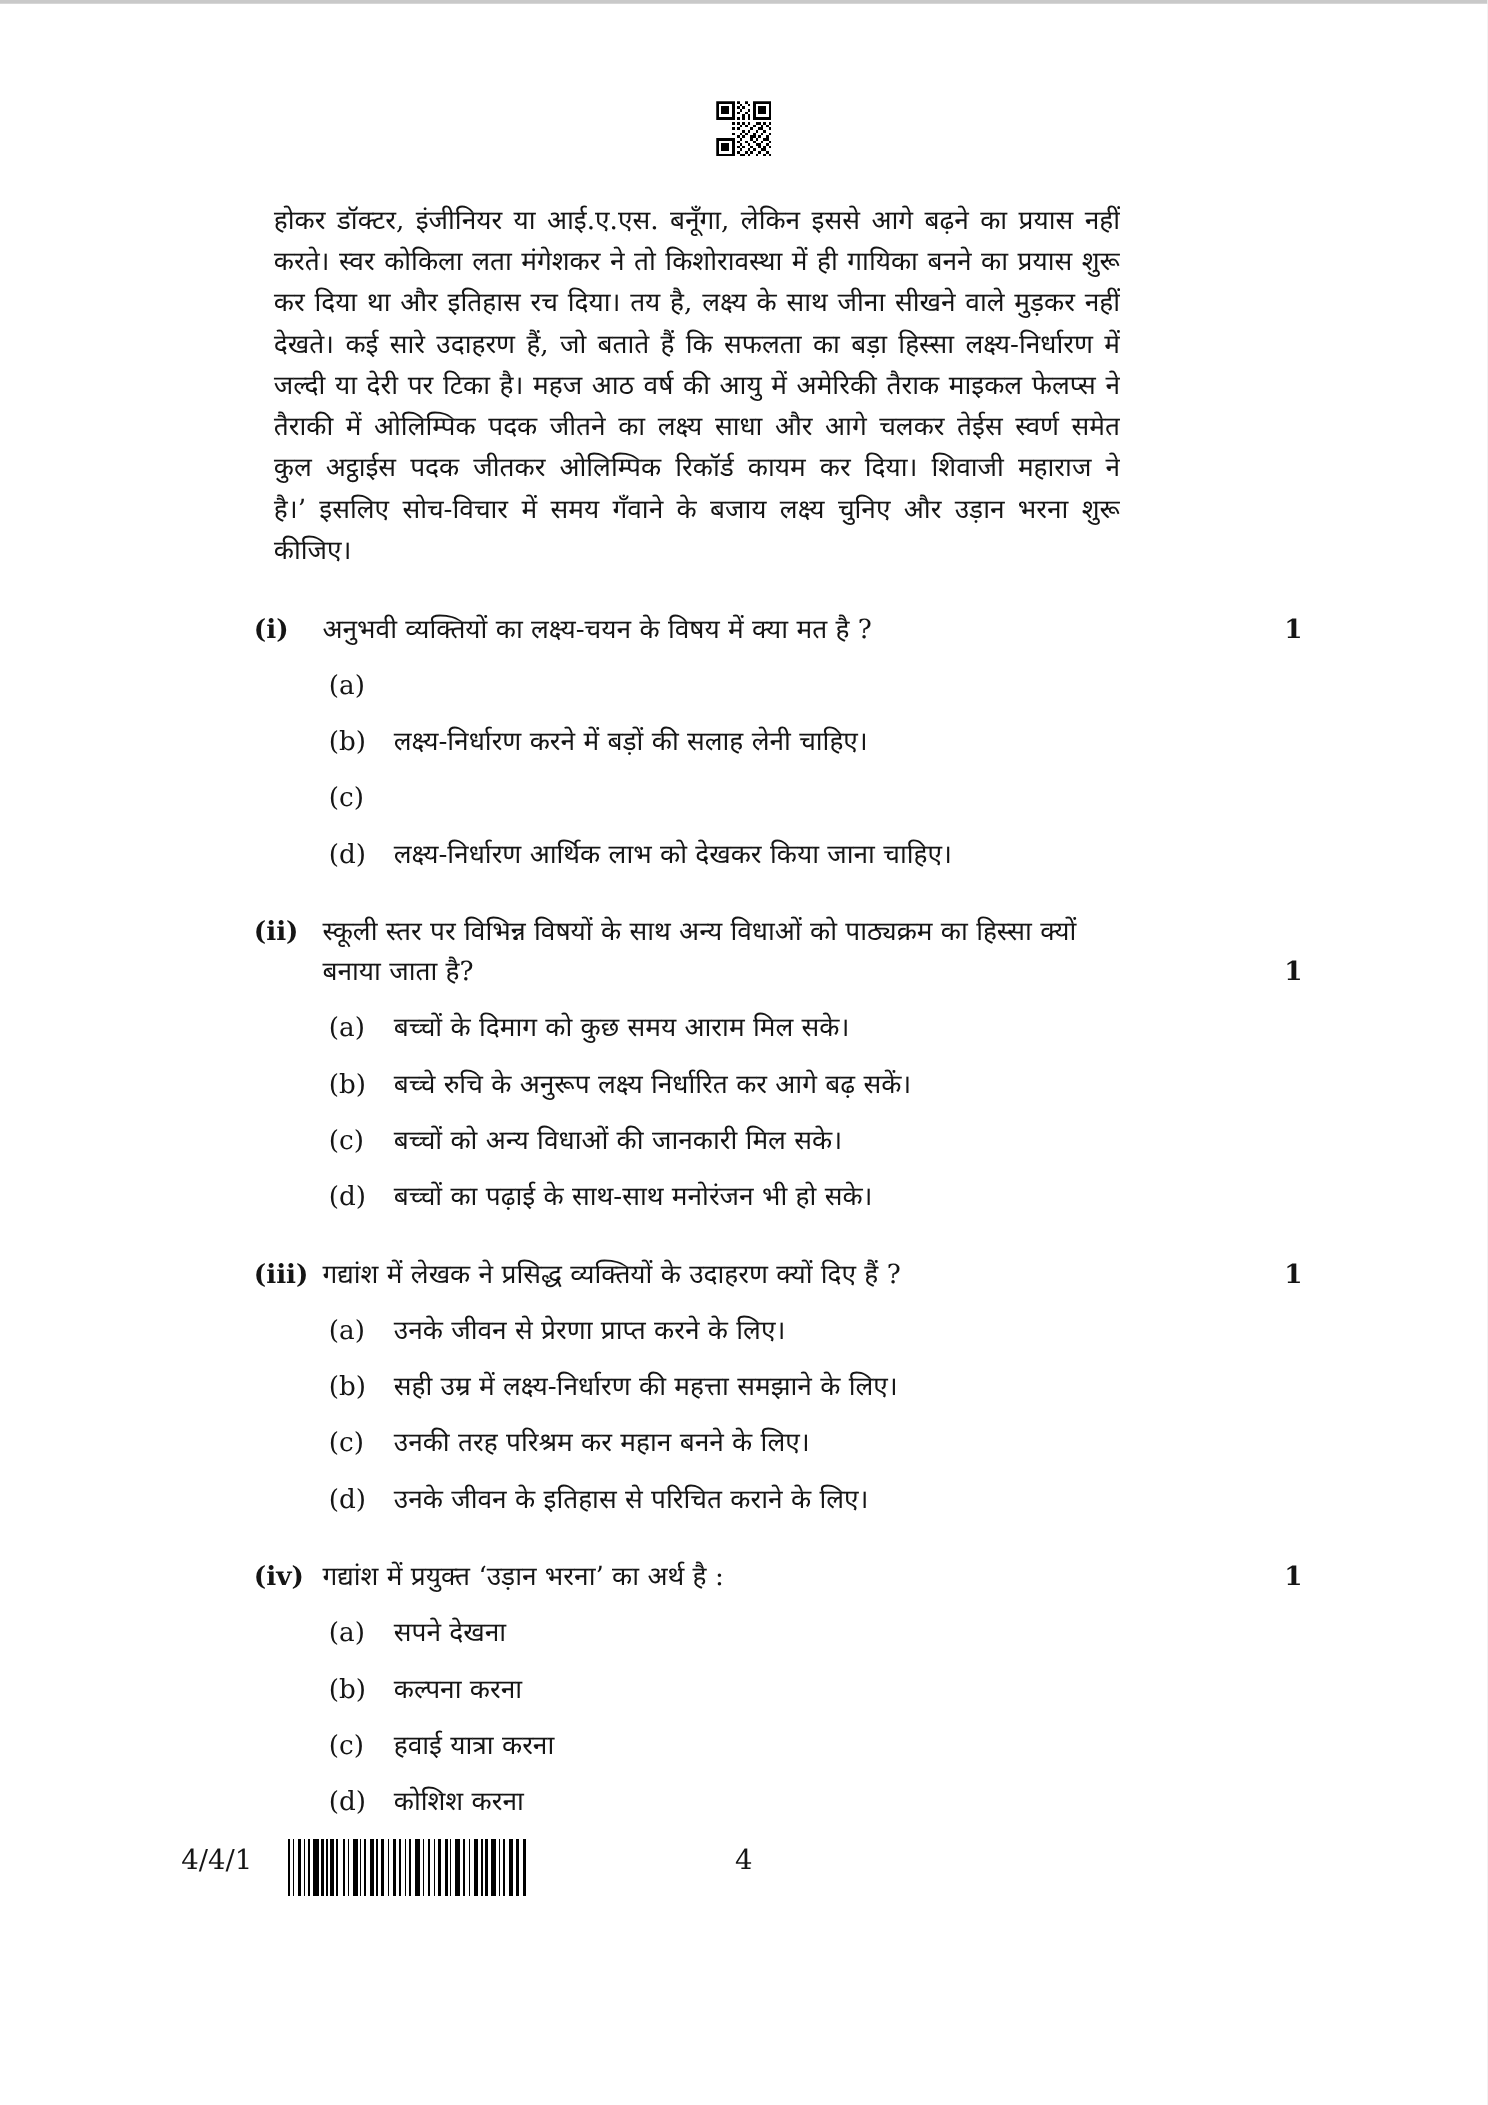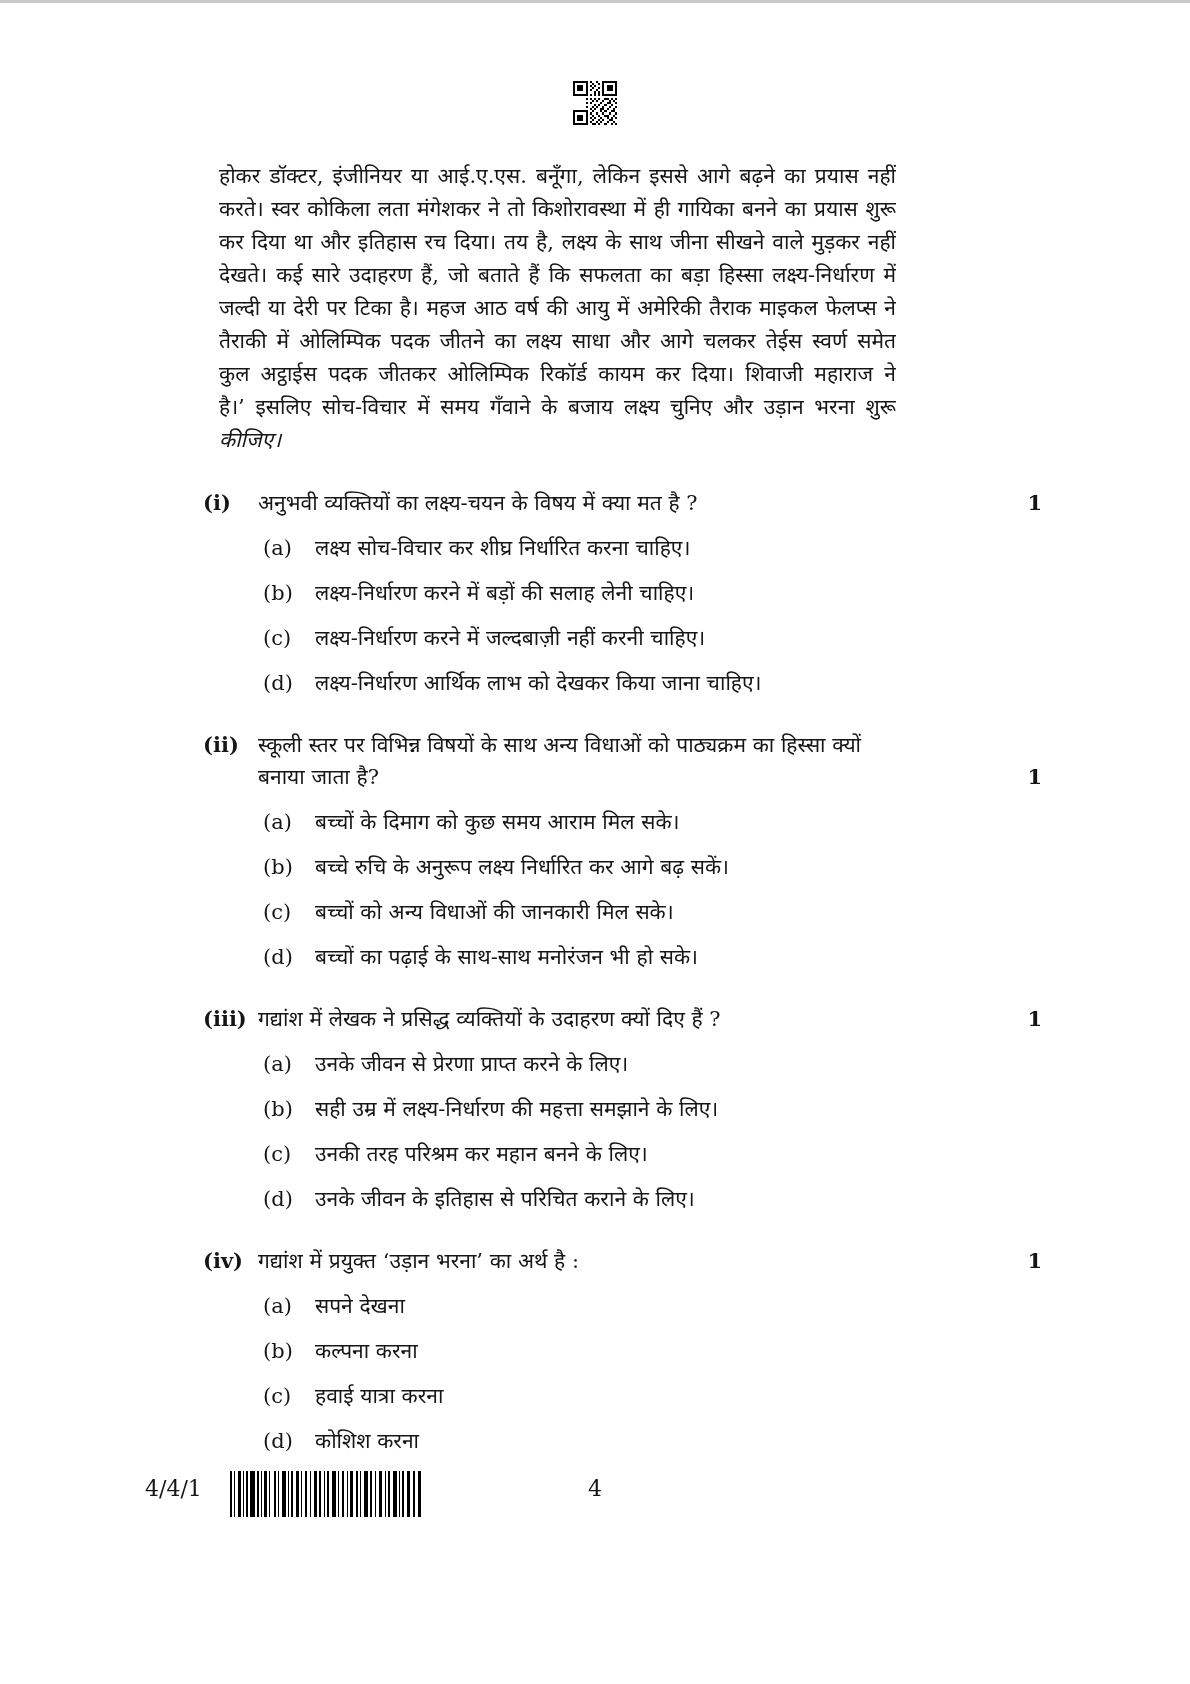--- a/index.html
+++ b/index.html
@@ -20,21 +20,21 @@
   .content{
     position:absolute;left:203px;top:141px;width:839px;
   }
   .passage{
     width:677px;font-size:21px;line-height:33px;margin:16px;
   }
   .passage .pline{
     text-align:justify;text-align-last:justify;
     height:33px;overflow:hidden;white-space:nowrap;
   }
-  .passage .pline.last{text-align-last:left;font-style:italic;}
+  .passage .pline.last{text-align-last:left;}
   .question{margin-top:30px;}
   .q-head{display:flex;align-items:flex-start;margin-top:13px;}
   .q-num{
     flex:0 0 55px;font-weight:bold;font-size:21px;line-height:32px;
   }
   .q-text{
     flex:0 0 622px;font-size:21px;line-height:32px;white-space:pre-line;
   }
   .q-marks{
     margin-left:auto;align-self:flex-end;
@@ -94,29 +94,27 @@
     </div>
 
     <div class="question">
       <div class="q-head">
         <span class="q-num">(i)</span>
         <span class="q-text">अनुभवी व्यक्तियों का लक्ष्य-चयन के विषय में क्या मत है ?</span>
         <span class="q-marks">1</span>
       </div>
       <div class="option">
         <span class="opt-letter">(a)</span>
-        <span class="opt-text">लक्ष्य सोच-विचार कर शीघ्र निर्धारित करना चाहिए।</span>
       </div>
       <div class="option">
         <span class="opt-letter">(b)</span>
         <span class="opt-text">लक्ष्य-निर्धारण करने में बड़ों की सलाह लेनी चाहिए।</span>
       </div>
       <div class="option">
         <span class="opt-letter">(c)</span>
-        <span class="opt-text">लक्ष्य-निर्धारण करने में जल्दबाज़ी नहीं करनी चाहिए।</span>
       </div>
       <div class="option">
         <span class="opt-letter">(d)</span>
         <span class="opt-text">लक्ष्य-निर्धारण आर्थिक लाभ को देखकर किया जाना चाहिए।</span>
       </div>
     </div>
 
     <div class="question">
       <div class="q-head">
         <span class="q-num">(ii)</span>

